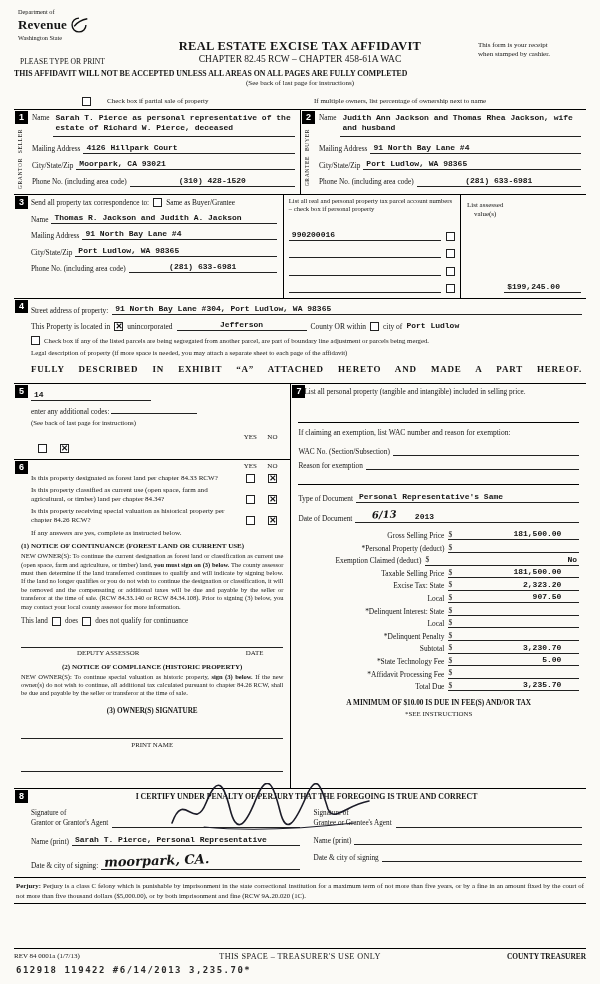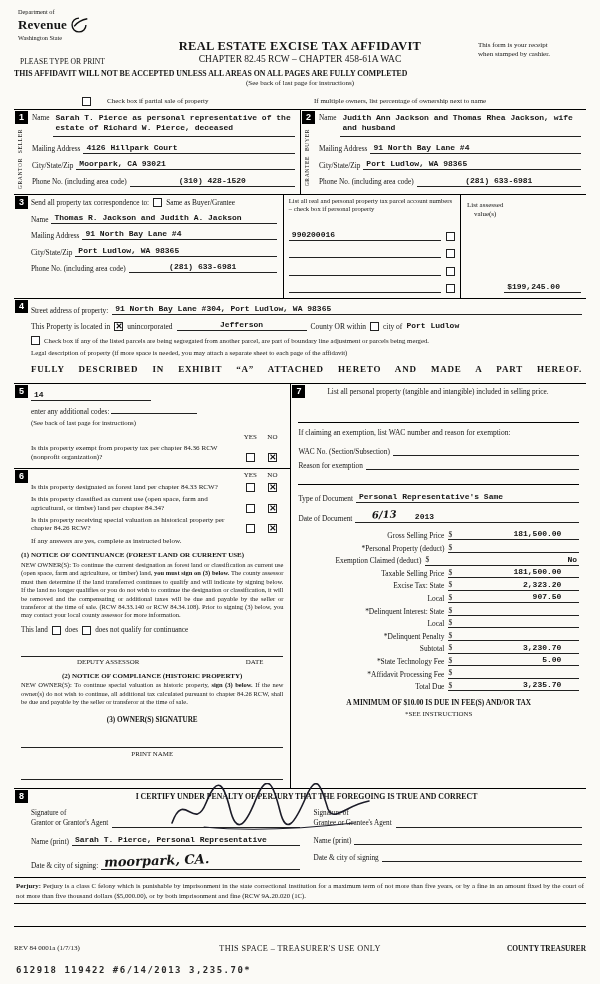--- a/index.html
+++ b/index.html
@@ -73,21 +73,21 @@
 .n-title{font-weight:700;font-size:7px;margin-top:5px}
 .n-title.centered{text-align:center}
 .n-body{font-size:6.5px;text-align:justify;margin-top:1px;line-height:1.3}
 .land-row{margin-top:6px;display:flex;gap:4px;align-items:center;font-size:7.2px}
 .sigline{border-bottom:1px solid #222;height:13px}
 .sig-labels{display:flex;font-size:6.9px;margin-top:1px}
 .owner-sig{text-align:center;font-weight:700;font-size:7.2px;margin-top:9px}
 .printname{text-align:center;font-size:6.9px;margin-top:2px}
 
 .sec7{position:relative;padding:3px 7px 5px 7px;height:100%;display:flex;flex-direction:column}
-.pp-label{padding-left:29px;white-space:normal;font-size:7.3px}
+.pp-label{padding-left:6px;white-space:normal;font-size:7.3px}
 .hr{border-bottom:1px solid #000}
 .exrow{display:flex;align-items:flex-end;gap:3px;margin-top:9px}
 .docrow{display:flex;align-items:flex-end;gap:3px;margin-top:6px}
 .mrow{display:flex;align-items:flex-end;height:12.6px}
 .mlab{width:150px;text-align:right;padding-right:4px;font-size:7.4px;white-space:nowrap}
 .mcur{width:10px;border-bottom:1px solid #222}
 .mval{width:105px;text-align:right;border-bottom:1px solid #222;padding-right:2px}
 .mrow.far .mval{width:172px}
 .mrest{flex:1;border-bottom:1px solid #222}
 .minnote{font-weight:700;text-align:center;font-size:7.3px;margin-top:7px}
@@ -97,21 +97,21 @@
 .certify{text-align:center;font-weight:700;font-size:7.8px}
 .sigscrawl{position:absolute;left:150px;top:-6px;pointer-events:none}
 .s8-grid{display:flex;margin-top:8px;gap:14px}
 .s8-half{width:50%}
 .s8-sig{display:flex;gap:4px;align-items:flex-end}
 .s8-siglab{font-size:7.2px;line-height:1.3;white-space:nowrap}
 .s8-row{display:flex;align-items:flex-end;gap:3px;margin-top:7px}
 
 .perjury{border-top:1px solid #000;border-bottom:1px solid #000;padding:3px 2px;font-size:6.8px;text-align:justify;line-height:1.35}
 
-.footer{position:absolute;left:14px;right:14px;bottom:30px;border-top:1px solid #000;padding-top:17px;display:flex;align-items:flex-start}
+.footer{position:absolute;left:14px;right:14px;bottom:22px;border-top:1px solid #000;padding-top:3px;display:flex;align-items:flex-start}
 .f-rev{font-size:7px;width:170px}
 .f-center{flex:1;text-align:center;font-size:8.2px;letter-spacing:.4px}
 .f-right{width:170px;text-align:right;font-size:7.4px;font-weight:700}
 .stamp{position:absolute;left:16px;bottom:8px;font-family:"DejaVu Sans Mono",monospace;font-size:9px;letter-spacing:1.5px;color:#2a2a2a;font-weight:700}
 </style>
 </head>
 <body>
 
 <div class="page">
 
@@ -288,21 +288,20 @@
       <div class="sec5">
         <span class="badge">5</span>
         <div style="margin-top:3px"><span class="codefill"><span class="typed">14</span></span></div>
         <div style="margin-top:4px"><span class="lbl">enter any additional codes:</span> <span class="addfill"></span></div>
         <div class="small" style="margin-top:3px">(See back of last page for instructions)</div>
         <div class="ynh">
           <span class="yn">YES</span>
           <span class="yn">NO</span>
         </div>
         <div class="qrow">
-          <span class="q">Is this property exempt from property tax per chapter 84.36 RCW (nonprofit organization)?</span>
           <span class="yn">
               <span class="cb"></span>
             </span>
           <span class="yn">
               <span class="cb x"></span>
             </span>
         </div>
       </div>
 
       <div class="sec6">

